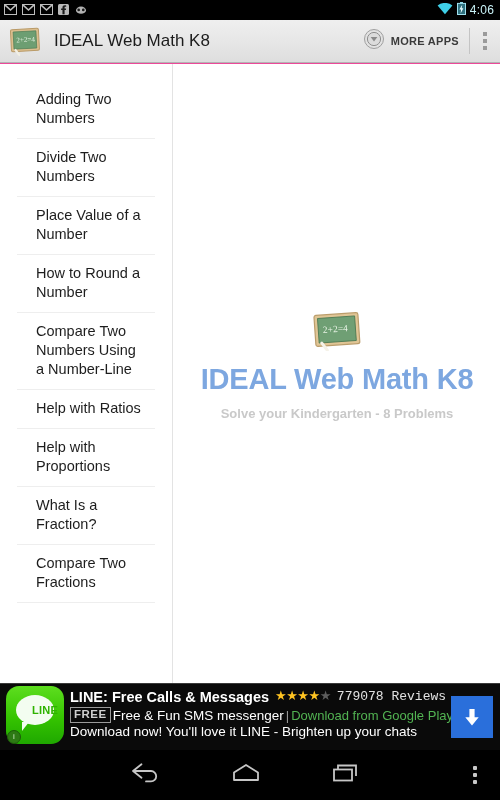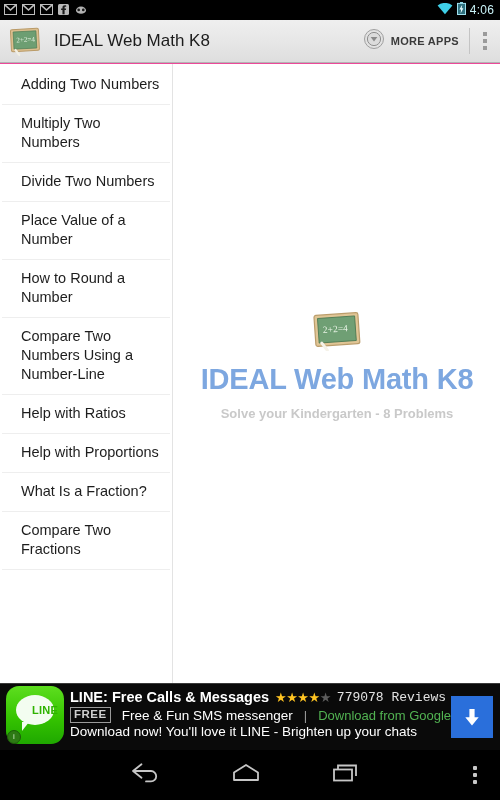--- a/index.html
+++ b/index.html
@@ -124,21 +124,21 @@
   }
   .sidebar {
     position: absolute;
     top: 0; left: 0;
     width: 173px;
     height: 619px;
     background: #ffffff;
     border-right: 1px solid #e3e3e3;
     box-sizing: border-box;
   }
-  .menu-list { margin: 0; padding: 2px; list-style: none; }
+  .menu-list { margin: 0; padding: 17px; list-style: none; }
   .menu-item {
     box-sizing: border-box;
     padding: 9px 8px 10px 19px;
     border-bottom: 1px solid #eeeeee;
     font-size: 14.5px;
     line-height: 19px;
     color: #1d1d1d;
     font-family: "Liberation Sans", sans-serif;
   }
 
@@ -243,21 +243,21 @@
     line-height: 12px;
     text-align: center;
   }
   .ad-body {
     flex: 1;
     padding: 5px 4px 0 10px;
     min-width: 0;
   }
   .ad-row1 {
     display: flex;
-    align-items: center;
+    align-items: flex-start;
     gap: 6px;
     white-space: nowrap;
   }
   .ad-headline {
     font-size: 14.5px;
     font-weight: bold;
     color: #ffffff;
   }
   .stars {
     font-size: 13px;
@@ -267,21 +267,21 @@
   .star-on { color: #ffc422; }
   .star-off { color: #5d5d5d; }
   .ad-reviews {
     font-size: 13px;
     color: #e2e2e2;
     font-family: Liberation Mono, monospace;
   }
   .ad-row2 {
     display: flex;
     align-items: center;
-    gap: 11px;
+    gap: 2px;
     margin-top: 2px;
     white-space: nowrap;
   }
   .free-badge {
     border: 1px solid #9a9a9a;
     color: #cfcfcf;
     font-size: 11.5px;
     font-weight: bold;
     padding: 0px 3px 1px;
     line-height: 13px;
@@ -436,21 +436,20 @@
       <i></i>
       <i></i>
     </div>
   </div>
 
   <div class="content">
 
     <div class="sidebar">
       <ul class="menu-list">
         <li class="menu-item">Adding Two Numbers</li>
-        <li class="menu-item">Multiply Two Numbers</li>
         <li class="menu-item">Divide Two Numbers</li>
         <li class="menu-item">Place Value of a Number</li>
         <li class="menu-item">How to Round a Number</li>
         <li class="menu-item">Compare Two Numbers Using a Number-Line</li>
         <li class="menu-item">Help with Ratios</li>
         <li class="menu-item">Help with Proportions</li>
         <li class="menu-item">What Is a Fraction?</li>
         <li class="menu-item">Compare Two Fractions</li>
       </ul>
     </div>

